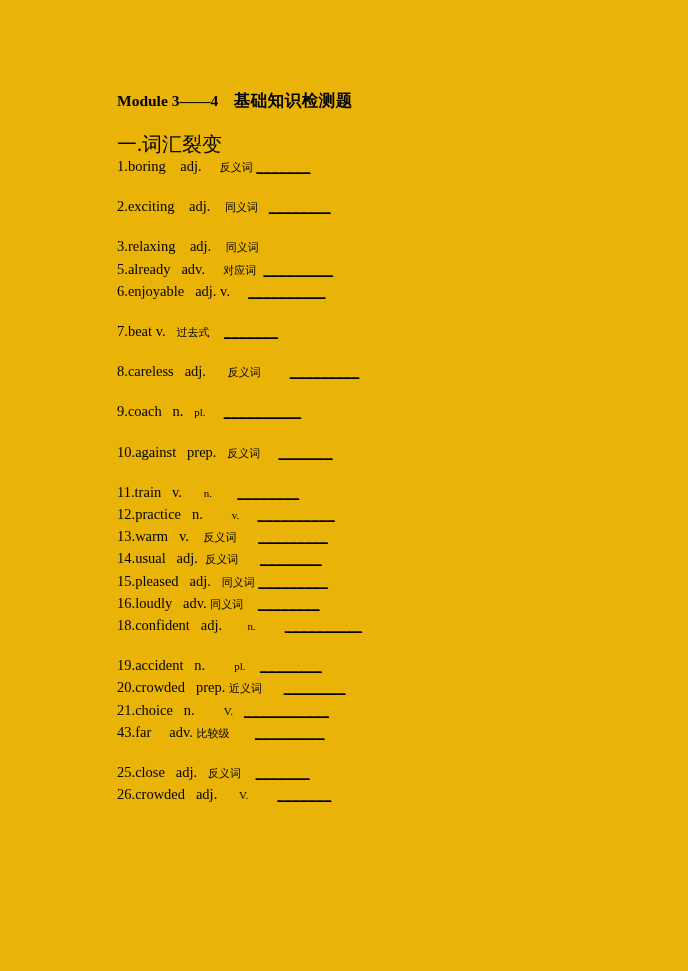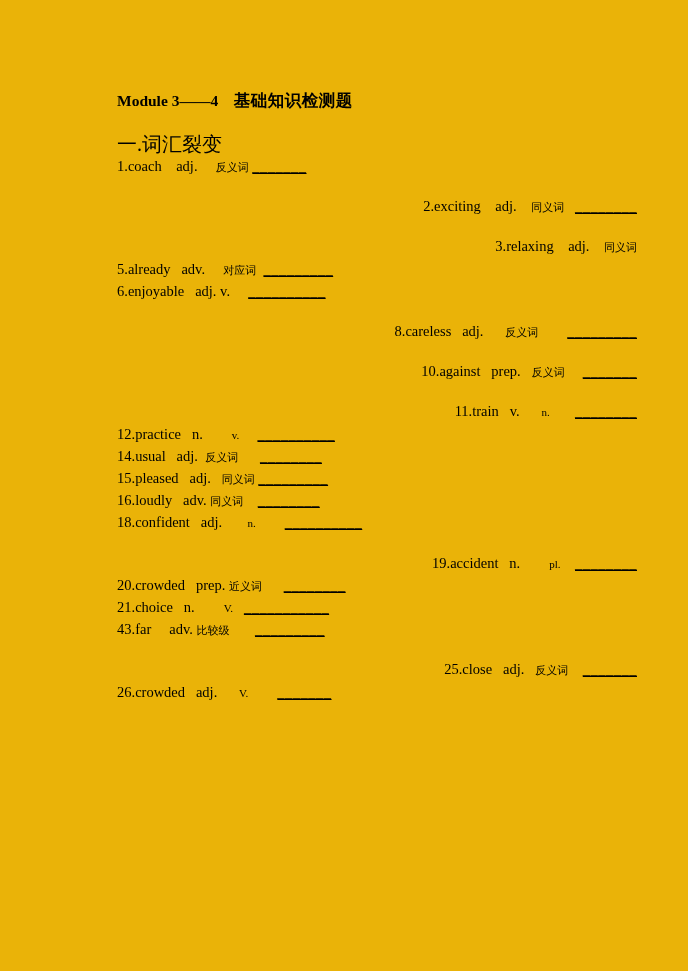--- a/index.html
+++ b/index.html
@@ -57,49 +57,52 @@
     margin: 0;
     padding: 0;
     list-style: none;
   }
   .vocab-line {
     font-size: 14.5px;
     line-height: 21.2px;
     white-space: pre;
     margin: 0;
   }
-  .vocab-line.gap-md { margin-top: 18px; text-align: right; }
+  .vocab-line.gap-md { margin-top: 18px; }
 
   .blank {
     text-decoration: underline;
     text-underline-offset: 2px;
     letter-spacing: 0.5px;
   }
   .cn { font-size: 11px; }
 </style>
 </head>
 <body>
 
 <div class="page">
   <div class="content">
 
     <h1 class="doc-title"><span>Module 3——4</span><span>    </span><span class="title-cn">基础知识检测题</span></h1>
 
     <p class="section-heading">一.词汇裂变</p>
 
     <ul class="vocab-list">
-        <li class="vocab-line"><span>1.</span><span>coach</span><span>    </span><span>adj.</span><span>     </span><span class="cn">反义词</span><span> </span><span class="blank">_______</span></li>
+        <li class="vocab-line"><span>1.</span><span>boring</span><span>    </span><span>adj.</span><span>     </span><span class="cn">反义词</span><span> </span><span class="blank">_______</span></li>
         <li class="vocab-line gap-md"><span>2.</span><span>exciting</span><span>    </span><span>adj.</span><span>    </span><span class="cn">同义词</span><span>   </span><span class="blank">________</span></li>
         <li class="vocab-line gap-md"><span>3.</span><span>relaxing</span><span>    </span><span>adj.</span><span>    </span><span class="cn">同义词</span><span></span></li>
         <li class="vocab-line"><span>5.</span><span>already</span><span>   </span><span>adv.</span><span>     </span><span class="cn">对应词</span><span>  </span><span class="blank">_________</span></li>
         <li class="vocab-line"><span>6.</span><span>enjoyable</span><span>   </span><span>adj. v.</span><span></span><span class="cn"></span><span>     </span><span class="blank">__________</span></li>
+        <li class="vocab-line gap-md"><span>7.</span><span>beat v.</span><span>   </span><span></span><span></span><span class="cn">过去式</span><span>    </span><span class="blank">_______</span></li>
         <li class="vocab-line gap-md"><span>8.</span><span>careless</span><span>   </span><span>adj.</span><span>      </span><span class="cn">反义词</span><span>        </span><span class="blank">_________</span></li>
+        <li class="vocab-line gap-md"><span>9.</span><span>coach</span><span>   </span><span>n.</span><span>   </span><span class="cn">pl.</span><span>     </span><span class="blank">__________</span></li>
         <li class="vocab-line gap-md"><span>10.</span><span>against</span><span>   </span><span>prep.</span><span>   </span><span class="cn">反义词</span><span>     </span><span class="blank">_______</span></li>
         <li class="vocab-line gap-md"><span>11.</span><span>train</span><span>   </span><span>v.</span><span>      </span><span class="cn">n.</span><span>       </span><span class="blank">________</span></li>
         <li class="vocab-line"><span>12.</span><span>practice</span><span>   </span><span>n.</span><span>        </span><span class="cn">v.</span><span>     </span><span class="blank">__________</span></li>
+        <li class="vocab-line"><span>13.</span><span>warm</span><span>   </span><span>v.</span><span>    </span><span class="cn">反义词</span><span>      </span><span class="blank">_________</span></li>
         <li class="vocab-line"><span>14.</span><span>usual</span><span>   </span><span>adj.</span><span>  </span><span class="cn">反义词</span><span>      </span><span class="blank">________</span></li>
         <li class="vocab-line"><span>15.</span><span>pleased</span><span>   </span><span>adj.</span><span>   </span><span class="cn">同义词</span><span> </span><span class="blank">_________</span></li>
         <li class="vocab-line"><span>16.</span><span>loudly</span><span>   </span><span>adv.</span><span> </span><span class="cn">同义词</span><span>    </span><span class="blank">________</span></li>
         <li class="vocab-line"><span>18.</span><span>confident</span><span>   </span><span>adj.</span><span>       </span><span class="cn">n.</span><span>        </span><span class="blank">__________</span></li>
         <li class="vocab-line gap-md"><span>19.</span><span>accident</span><span>   </span><span>n.</span><span>        </span><span class="cn">pl.</span><span>    </span><span class="blank">________</span></li>
         <li class="vocab-line"><span>20.</span><span>crowded</span><span>   </span><span>prep.</span><span> </span><span class="cn">近义词</span><span>      </span><span class="blank">________</span></li>
         <li class="vocab-line"><span>21.</span><span>choice</span><span>   </span><span>n.</span><span>        </span><span class="cn">V.</span><span>   </span><span class="blank">___________</span></li>
         <li class="vocab-line"><span>43.</span><span>far</span><span>     </span><span>adv.</span><span> </span><span class="cn">比较级</span><span>       </span><span class="blank">_________</span></li>
         <li class="vocab-line gap-md"><span>25.</span><span>close</span><span>   </span><span>adj.</span><span>   </span><span class="cn">反义词</span><span>    </span><span class="blank">_______</span></li>
         <li class="vocab-line"><span>26.</span><span>crowded</span><span>   </span><span>adj.</span><span>      </span><span class="cn">V.</span><span>        </span><span class="blank">_______</span></li>

